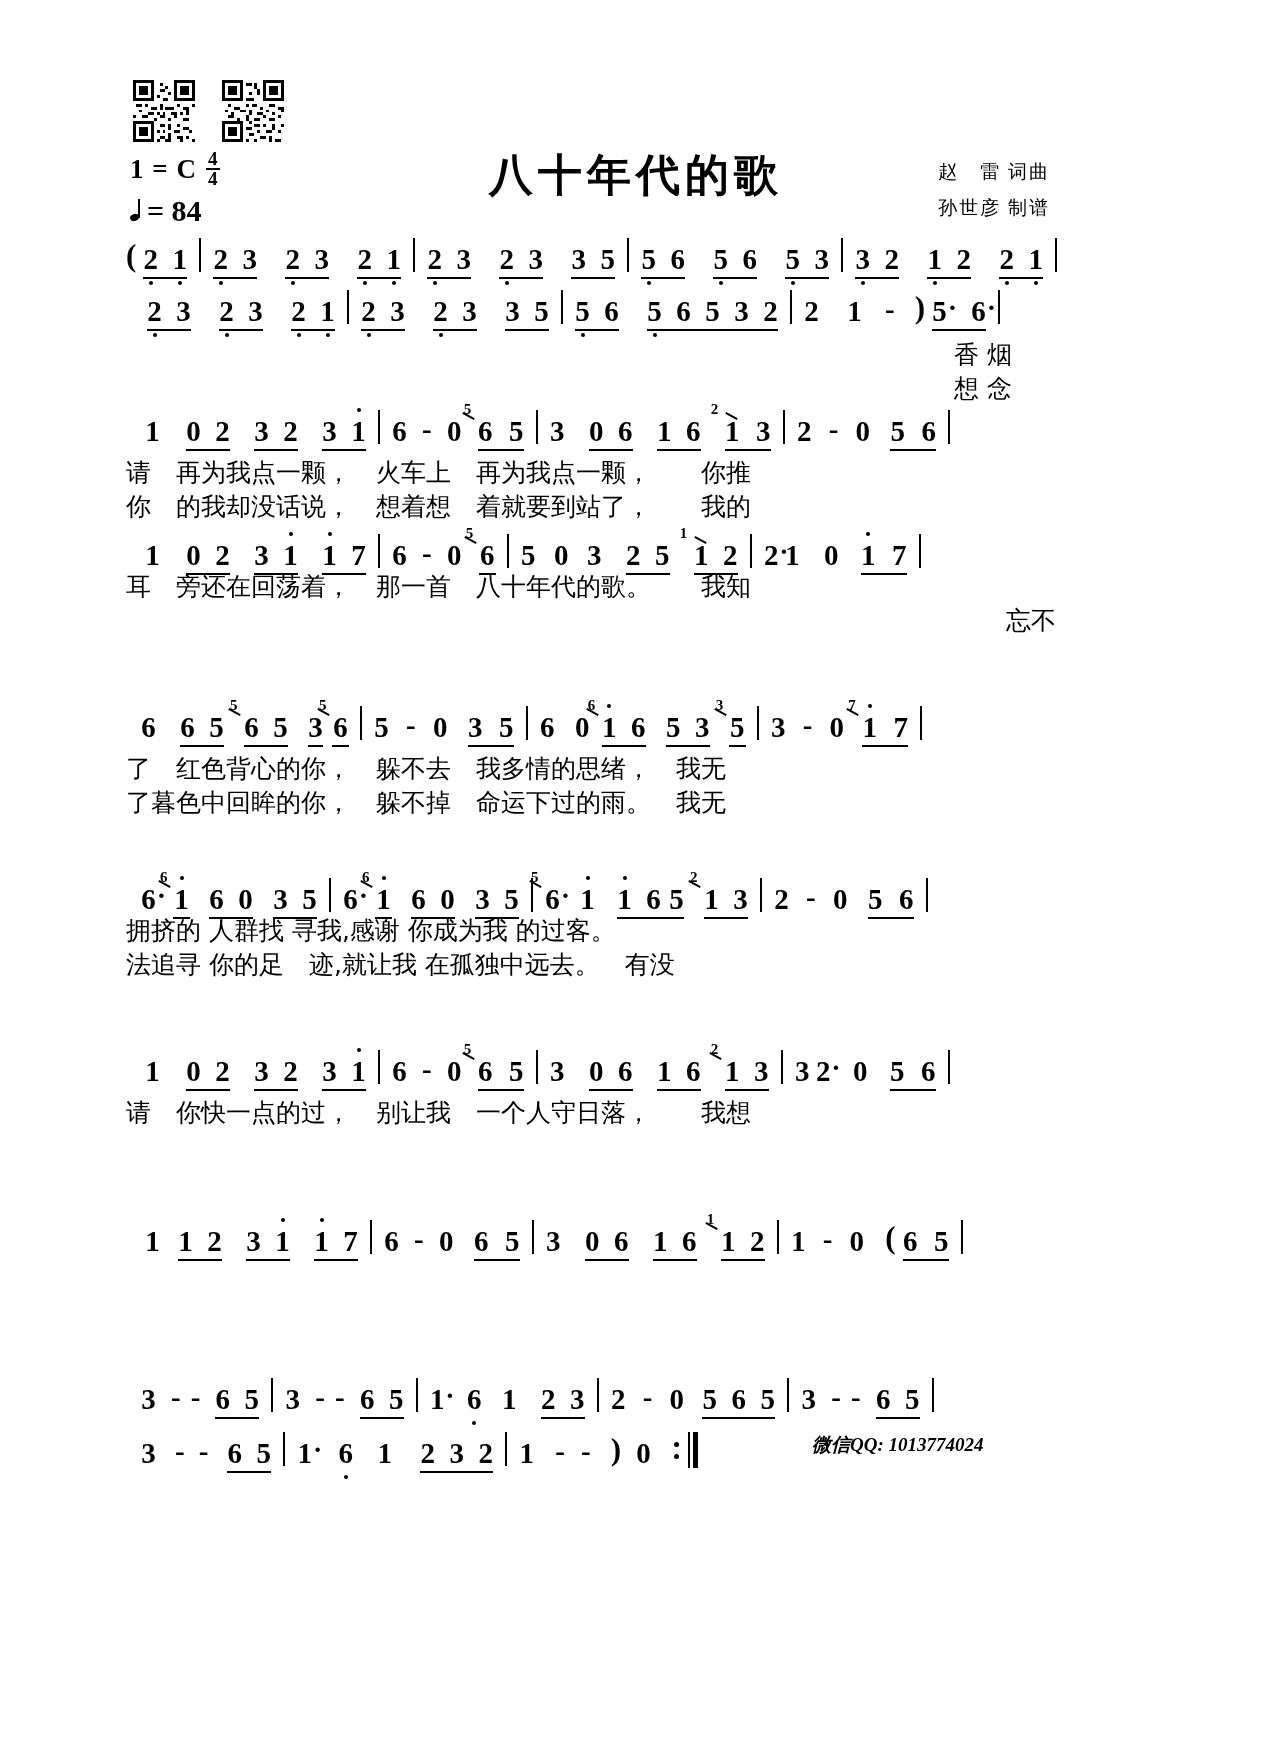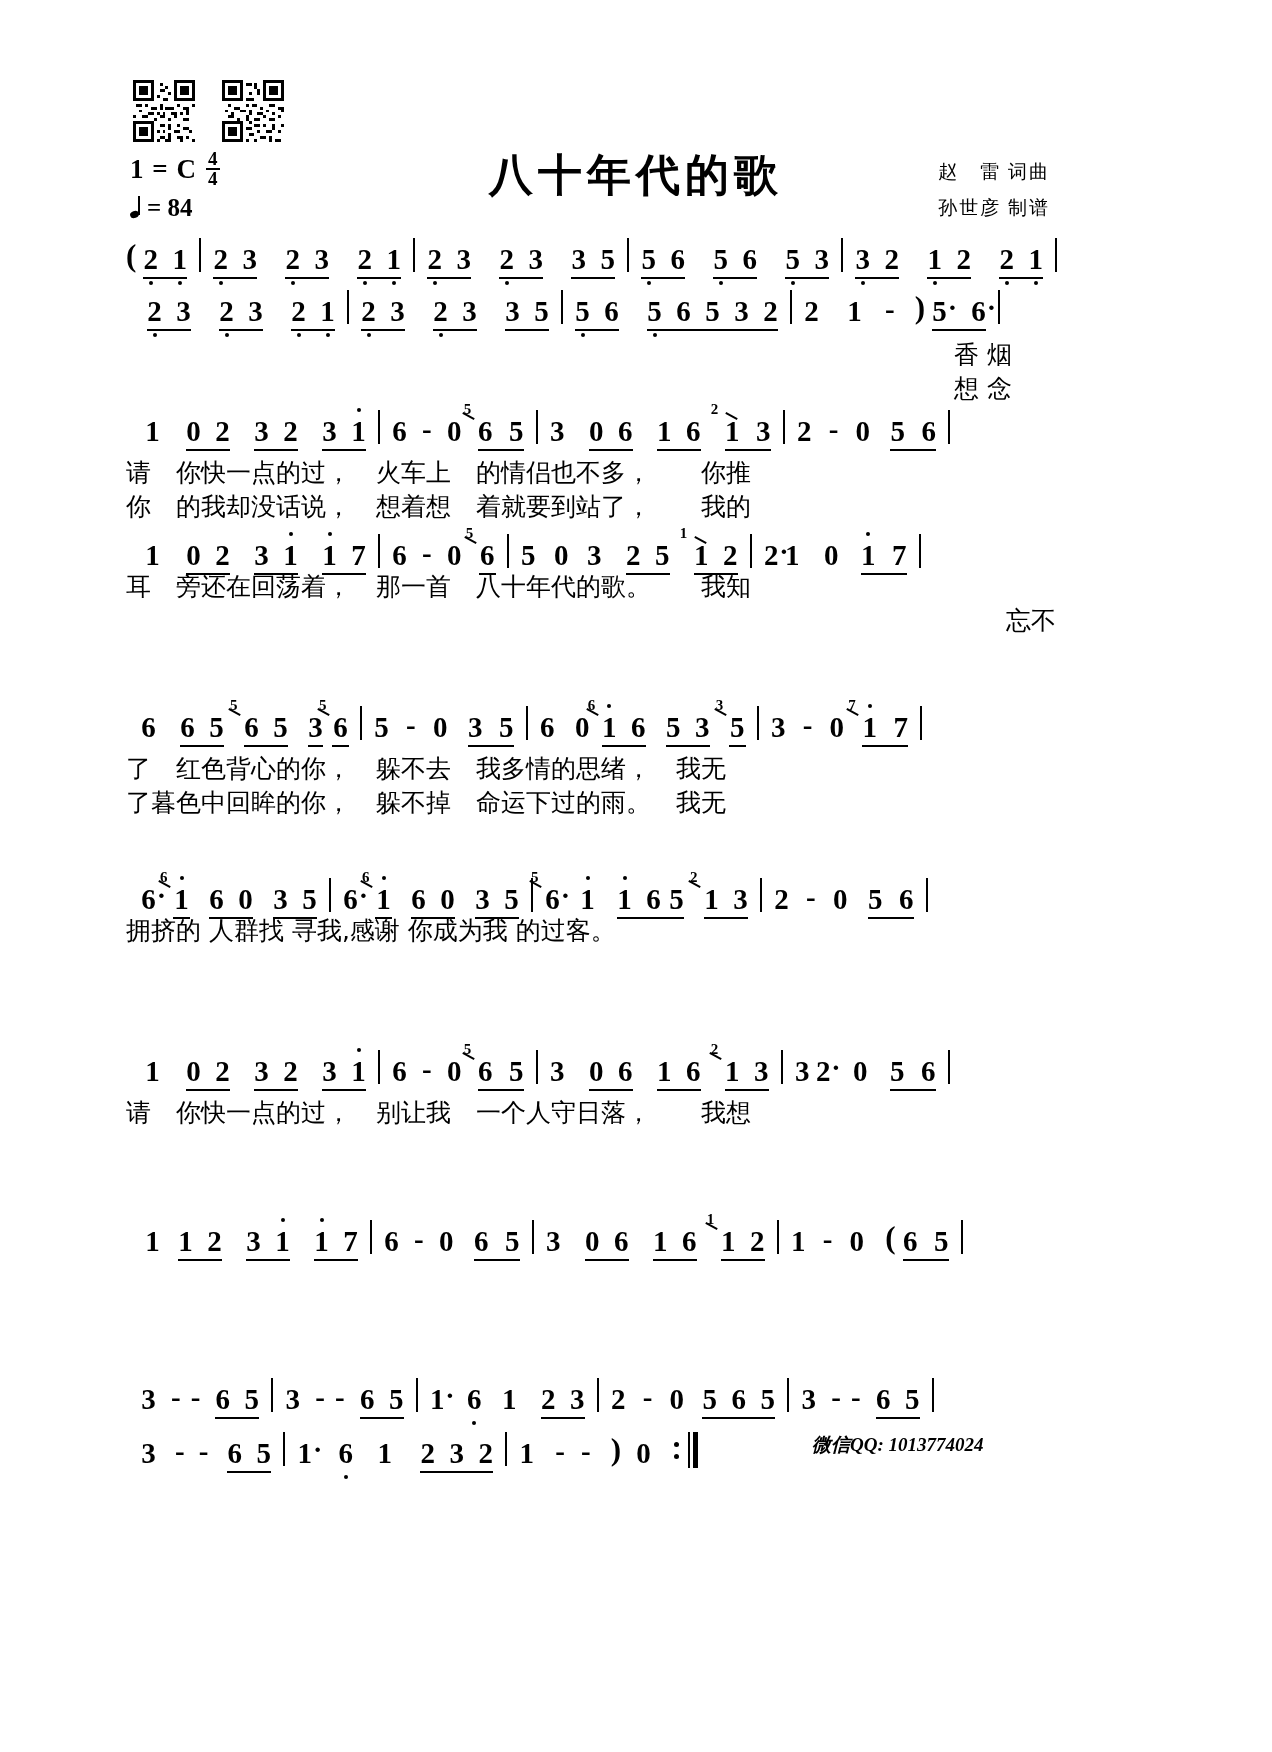--- a/index.html
+++ b/index.html
@@ -15,21 +15,21 @@
 
   
   .qr-row{position:absolute;left:126px;top:48px;display:flex;gap:14px;}
 
   .keyblock{position:absolute;left:130px;top:118px;font-family:"Liberation Serif",serif;}
   .keyline{display:flex;align-items:center;font-size:27px;font-weight:bold;letter-spacing:1px;}
   .frac{display:inline-flex;flex-direction:column;align-items:center;line-height:0.95;
         font-size:19px;font-weight:bold;margin-left:9px;}
   .frac .num{border-bottom:2px solid #000;padding:0 2px;}
   .frac .den{padding:0 2px;}
-  .tempo{display:flex;align-items:center;font-size:25px;font-weight:bold;margin-top:6px;}
+  .tempo{display:flex;align-items:center;font-size:30px;font-weight:bold;margin-top:6px;}
   .quarter-note{display:inline-block;position:relative;width:13px;height:22px;margin-right:4px;}
   .quarter-note .head{position:absolute;left:0;bottom:1px;width:9px;height:7px;background:#000;
         border-radius:50%;transform:rotate(-20deg);}
   .quarter-note .stem{position:absolute;left:8px;bottom:4px;width:2px;height:19px;background:#000;}
 
   .title{position:absolute;left:0;top:114px;width:1272px;text-align:center;
          font-family:"DejaVu Sans",sans-serif;font-size:44px;font-weight:bold;letter-spacing:5px;}
   .credits{position:absolute;right:122px;top:122px;text-align:right;
            font-family:"Liberation Serif",serif;font-size:19px;line-height:1.9;letter-spacing:2px;}
 
@@ -335,21 +335,21 @@
       <span class="bar"></span>
       <span class="n">2</span>
         <span class="sp" style="width:16px"></span>
       <span class="dash">-</span>
         <span class="sp" style="width:16px"></span>
       <span class="n">0</span>
         <span class="sp" style="width:18px"></span>
       <span class="beam"><span class="n">5</span><span class="sp" style="width:14px"></span><span class="n">6</span></span>
       <span class="bar"></span>
     </div>
-    <div class="lyr" style="margin-top:10px">请　你快一点的过，　火车上　的情侣也不多，　　你推</div>
+    <div class="lyr" style="margin-top:10px">请　再为我点一颗，　火车上　再为我点一颗，　　你推</div>
     <div class="lyr">你　的我却没话说，　想着想　着就要到站了，　　我的</div>
   </div>
 
   <div class="system" style="top:492px;">
     <div class="staffline">
       <span class="sp" style="width:18px"></span>
       <span class="n">1</span>
         <span class="sp" style="width:24px"></span>
       <span class="beam"><span class="n">0</span><span class="sp" style="width:12px"></span><span class="n">2</span></span>
         <span class="sp" style="width:22px"></span>
@@ -462,20 +462,21 @@
       <span class="n">2</span>
         <span class="sp" style="width:16px"></span>
       <span class="dash">-</span>
         <span class="sp" style="width:16px"></span>
       <span class="n">0</span>
         <span class="sp" style="width:18px"></span>
       <span class="beam"><span class="n">5</span><span class="sp" style="width:14px"></span><span class="n">6</span></span>
       <span class="bar"></span>
     </div>
     <div class="lyr">拥挤的 人群找 寻我,感谢 你成为我 的过客。</div>
+    <div class="lyr">法追寻 你的足　迹,就让我 在孤独中远去。　有没</div>
   </div>
 
   <div class="system" style="top:1008px;">
     <div class="staffline">
       <span class="sp" style="width:18px"></span>
       <span class="n">1</span>
         <span class="sp" style="width:24px"></span>
       <span class="beam"><span class="n">0</span><span class="sp" style="width:12px"></span><span class="n">2</span></span>
         <span class="sp" style="width:22px"></span>
       <span class="beam"><span class="n">3</span><span class="sp" style="width:12px"></span><span class="n">2</span></span>

